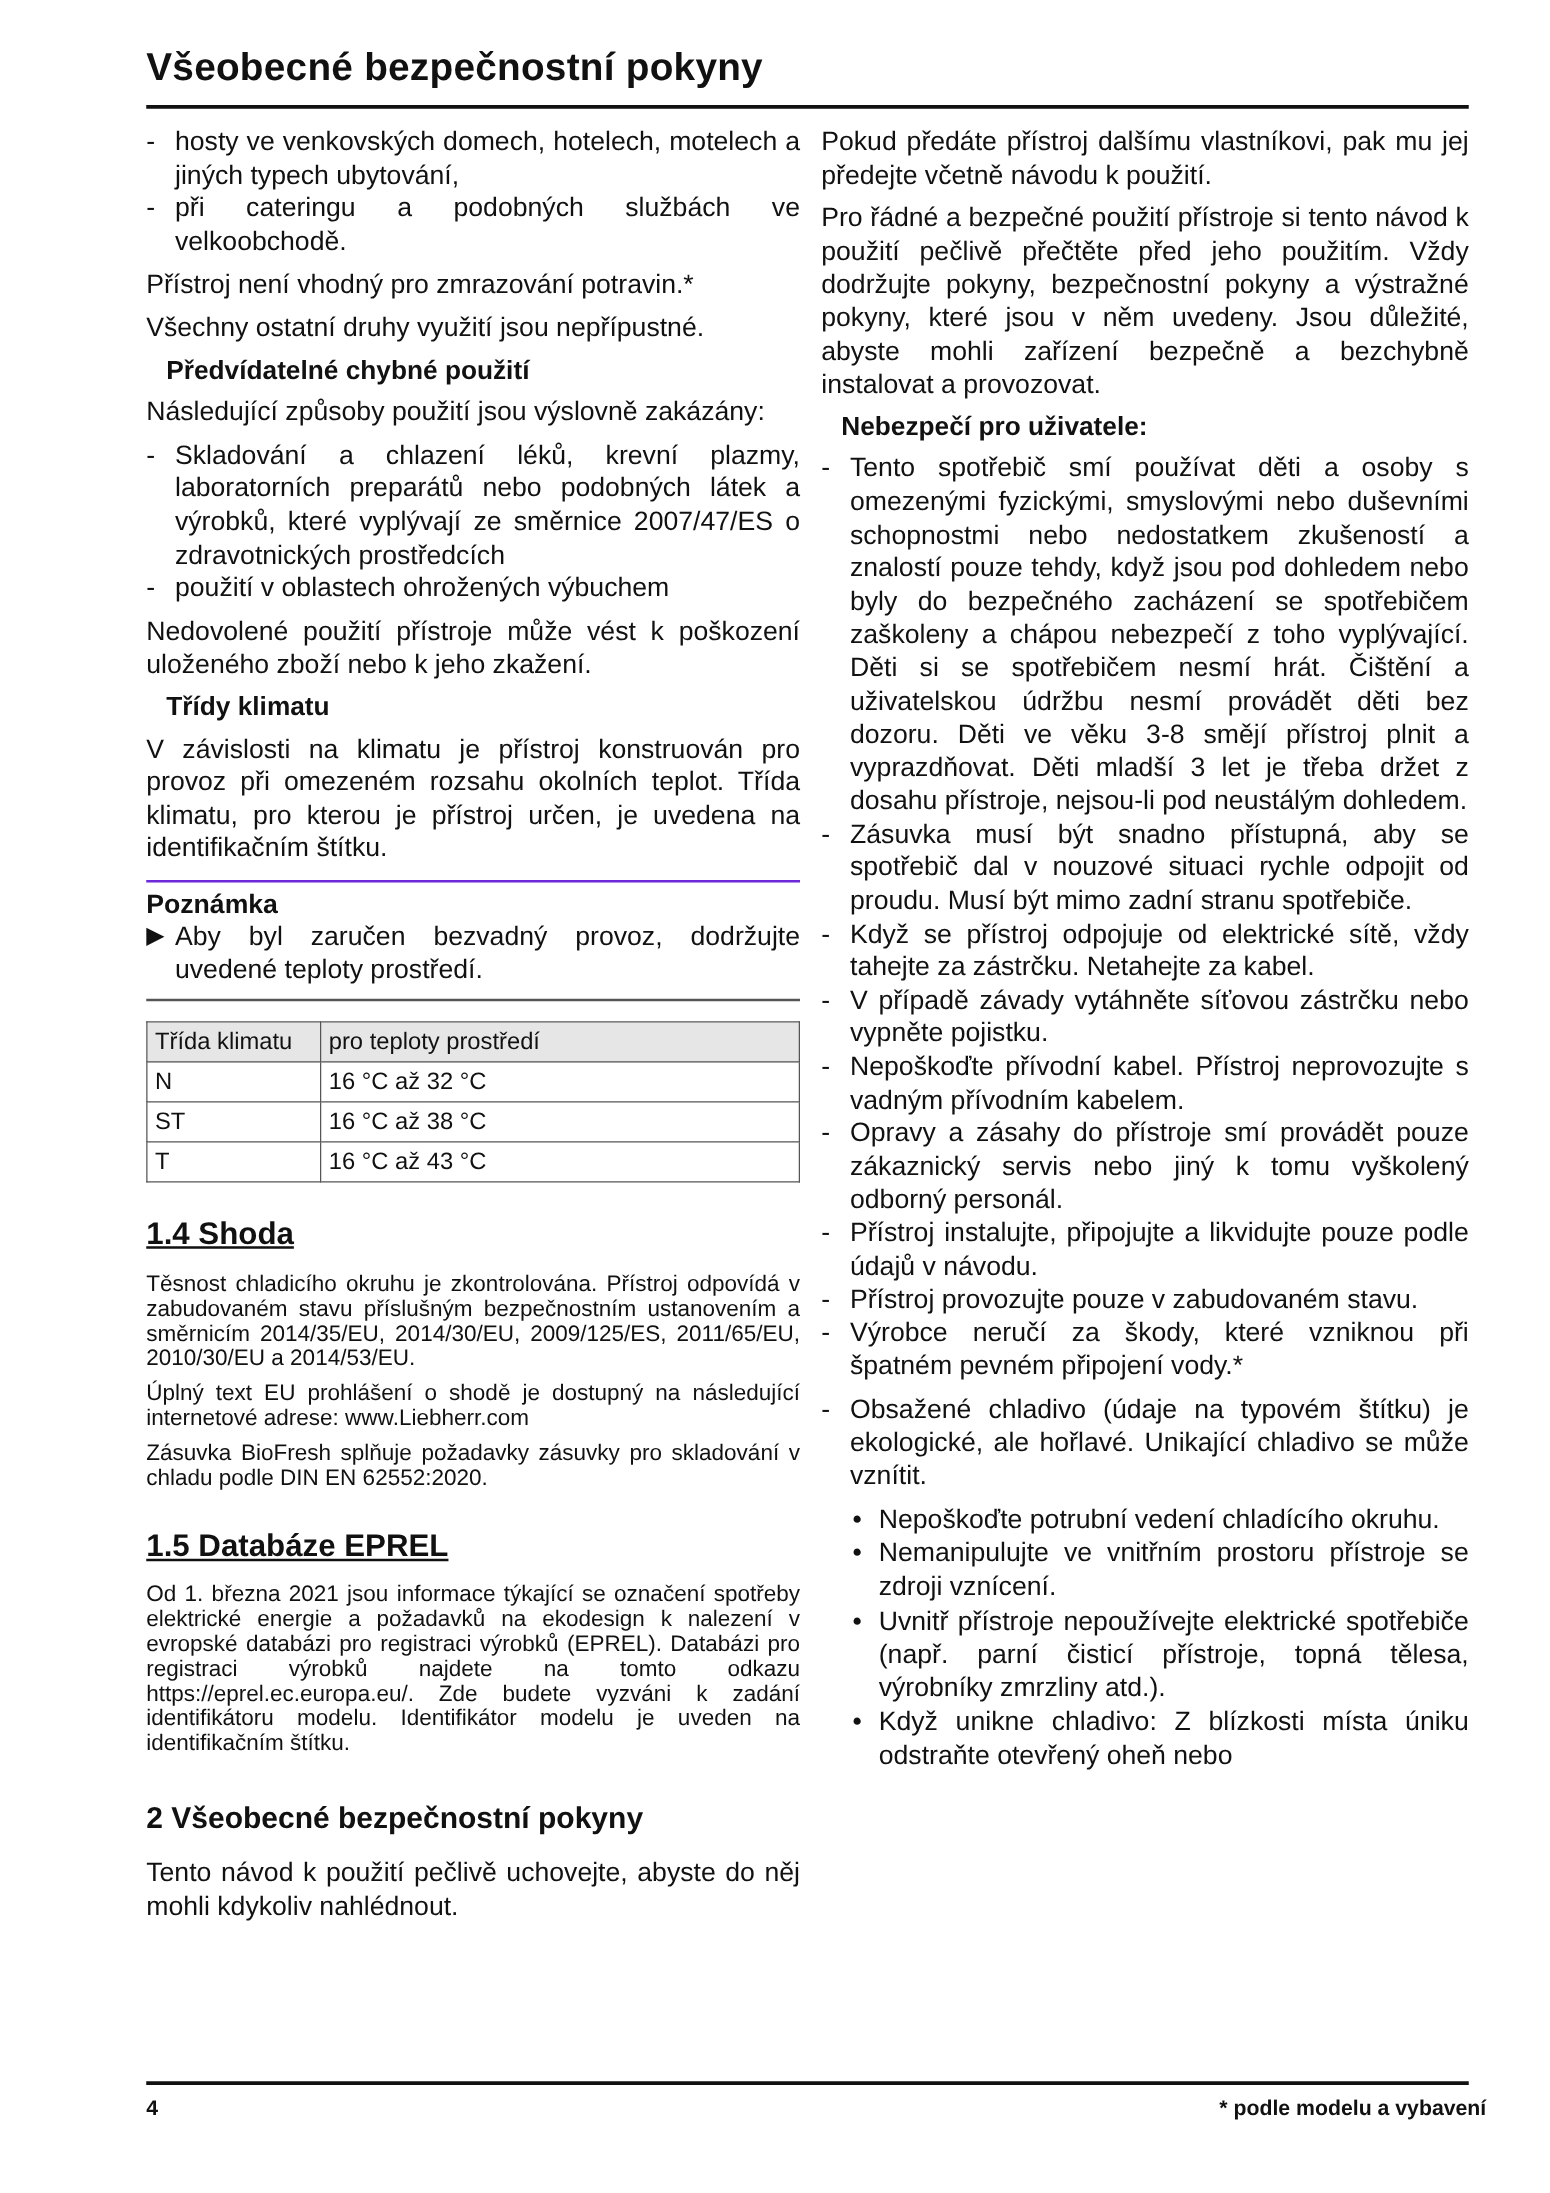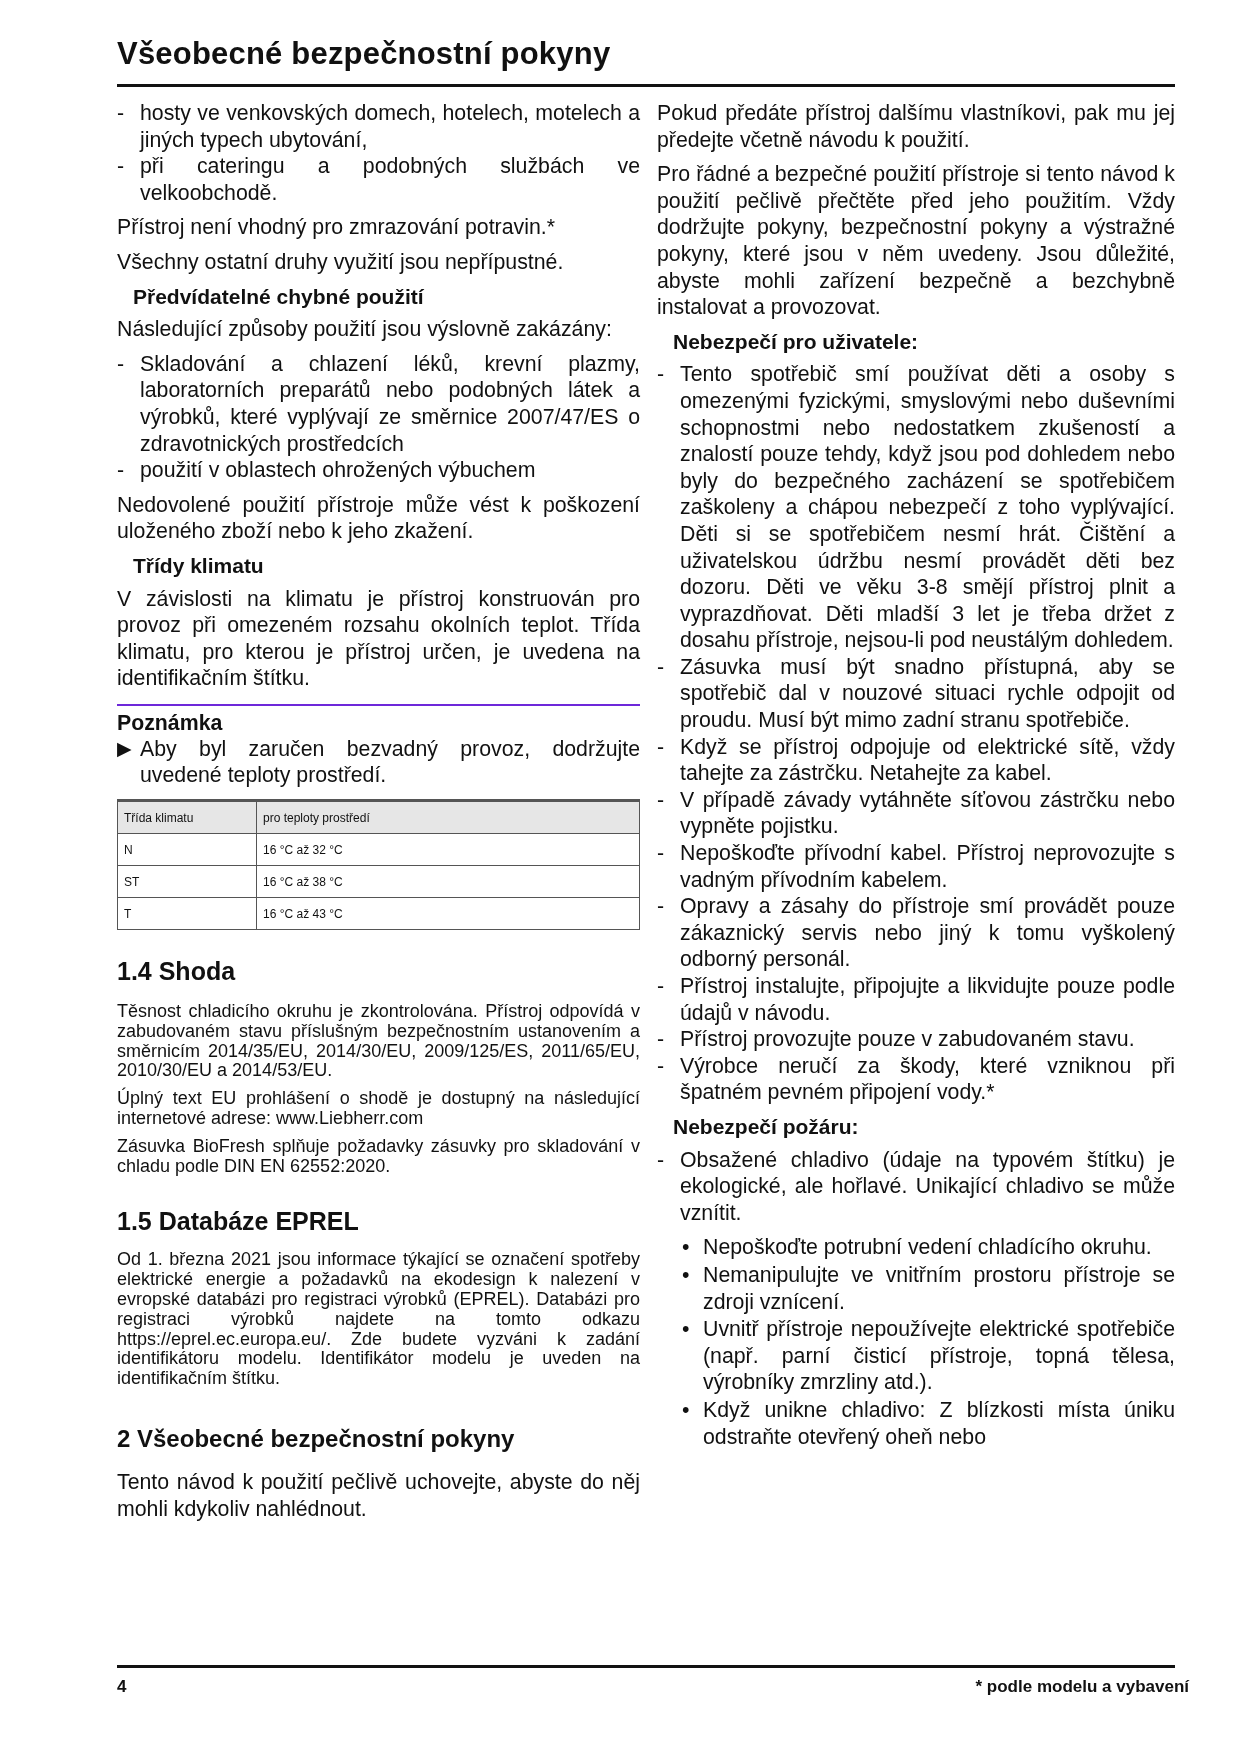--- a/index.html
+++ b/index.html
@@ -32,28 +32,28 @@
     margin-bottom: 1px;
   }
   .dot-list li .dot { position: absolute; left: 2px; top: 0; }
   .note {
     border-top: 2px solid #6d28d9; border-bottom: 2px solid #555; padding: 4px 0 10px 0; margin-top: 12px;
   }
   .note-title { font-size: 21.3px; font-weight: bold; line-height: 26px; margin: 0; }
   .note-item { position: relative; padding-left: 23px; font-size: 21.3px; line-height: 26.6px; text-align: justify; }
   .note-item .tri { position: absolute; left: 0; top: 0; font-size: 19px; }
   table.climate {
-    border-collapse: collapse; width: 100%; margin-top: 0; font-size: 12px;
+    border-collapse: collapse; width: 100%; margin-top: 16px; font-size: 19px;
   }
   table.climate td, table.climate th {
     border: 1.5px solid #555; height: 31px; padding: 0 6px; text-align: left; font-weight: normal;
   }
   table.climate th { background: #e6e6e6; }
   table.climate .c1 { width: 126px; }
-  .sec-h { font-size: 25px; font-weight: bold; margin: 0; line-height: 30px; }
+  .sec-h { font-size: 25px; font-weight: bold; margin: 0; line-height: 30px; text-decoration: underline; }
   .small { font-size: 18px; line-height: 19.8px; margin: 0 0 8px 0; text-align: justify; }
   .big-h { font-size: 24px; font-weight: bold; line-height: 36px; margin: 0; }
   .bottom-rule {
     position: absolute; left: 117px; width: 1058px; top: 1665px; height: 3px; background: #111;
   }
   .footer-page { position: absolute; left: 117px; top: 1677px; font-size: 17px; font-weight: bold; }
   .footer-note { position: absolute; right: 51px; top: 1677px; font-size: 17px; font-weight: bold; }
 </style>
 </head>
 <body>
@@ -137,21 +137,20 @@
     <li><span class="dash">-</span><span>Zásuvka musí být snadno přístupná, aby se spotřebič dal v nouzové situaci rychle odpojit od proudu. Musí být mimo zadní stranu spotřebiče.</span></li>
     <li><span class="dash">-</span><span>Když se přístroj odpojuje od elektrické sítě, vždy tahejte za zástrčku. Netahejte za kabel.</span></li>
     <li><span class="dash">-</span><span>V případě závady vytáhněte síťovou zástrčku nebo vypněte pojistku.</span></li>
     <li><span class="dash">-</span><span>Nepoškoďte přívodní kabel. Přístroj neprovozujte s vadným přívodním kabelem.</span></li>
     <li><span class="dash">-</span><span>Opravy a zásahy do přístroje smí provádět pouze zákaznický servis nebo jiný k tomu vyškolený odborný personál.</span></li>
     <li><span class="dash">-</span><span>Přístroj instalujte, připojujte a likvidujte pouze podle údajů v návodu.</span></li>
     <li><span class="dash">-</span><span>Přístroj provozujte pouze v zabudovaném stavu.</span></li>
     <li><span class="dash">-</span><span>Výrobce neručí za škody, které vzniknou při špatném pevném připojení vody.*</span></li>
   </ul>
 
-  <div class="h-sub">Nebezpečí požáru:</div>
   <ul class="dash-list">
     <li>
       <span class="dash">-</span>
       <span>Obsažené chladivo (údaje na typovém štítku) je ekologické, ale hořlavé. Unikající chladivo se může vznítit.</span>
     </li>
   </ul>
   <ul class="dot-list">
     <li><span class="dot">•</span><span>Nepoškoďte potrubní vedení chladícího okruhu.</span></li>
     <li><span class="dot">•</span><span>Nemanipulujte ve vnitřním prostoru přístroje se zdroji vznícení.</span></li>
     <li><span class="dot">•</span><span>Uvnitř přístroje nepoužívejte elektrické spotřebiče (např. parní čisticí přístroje, topná tělesa, výrobníky zmrzliny atd.).</span></li>

